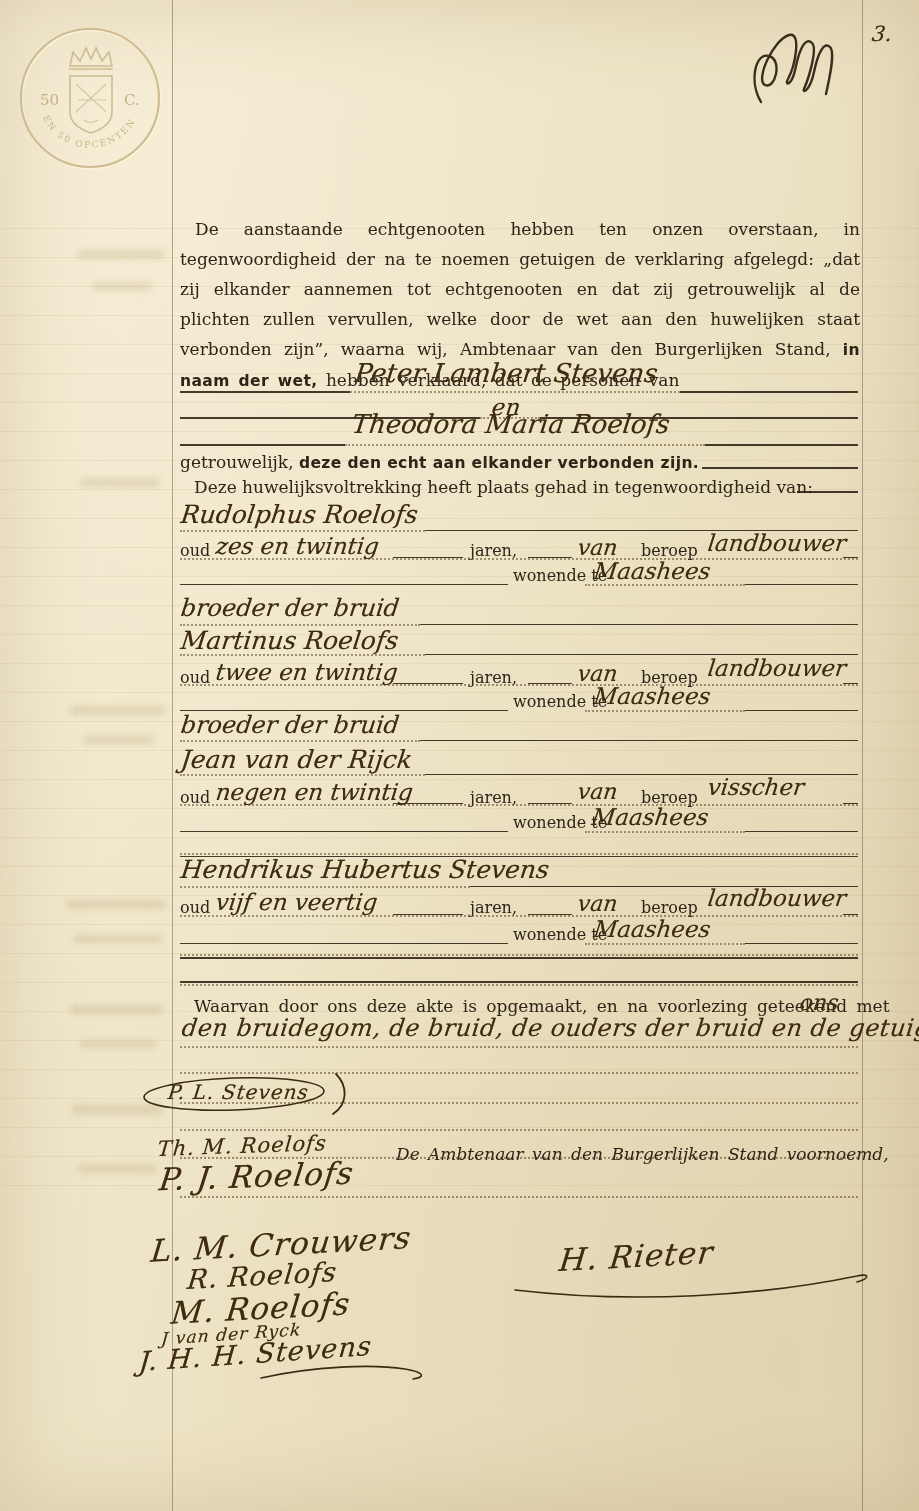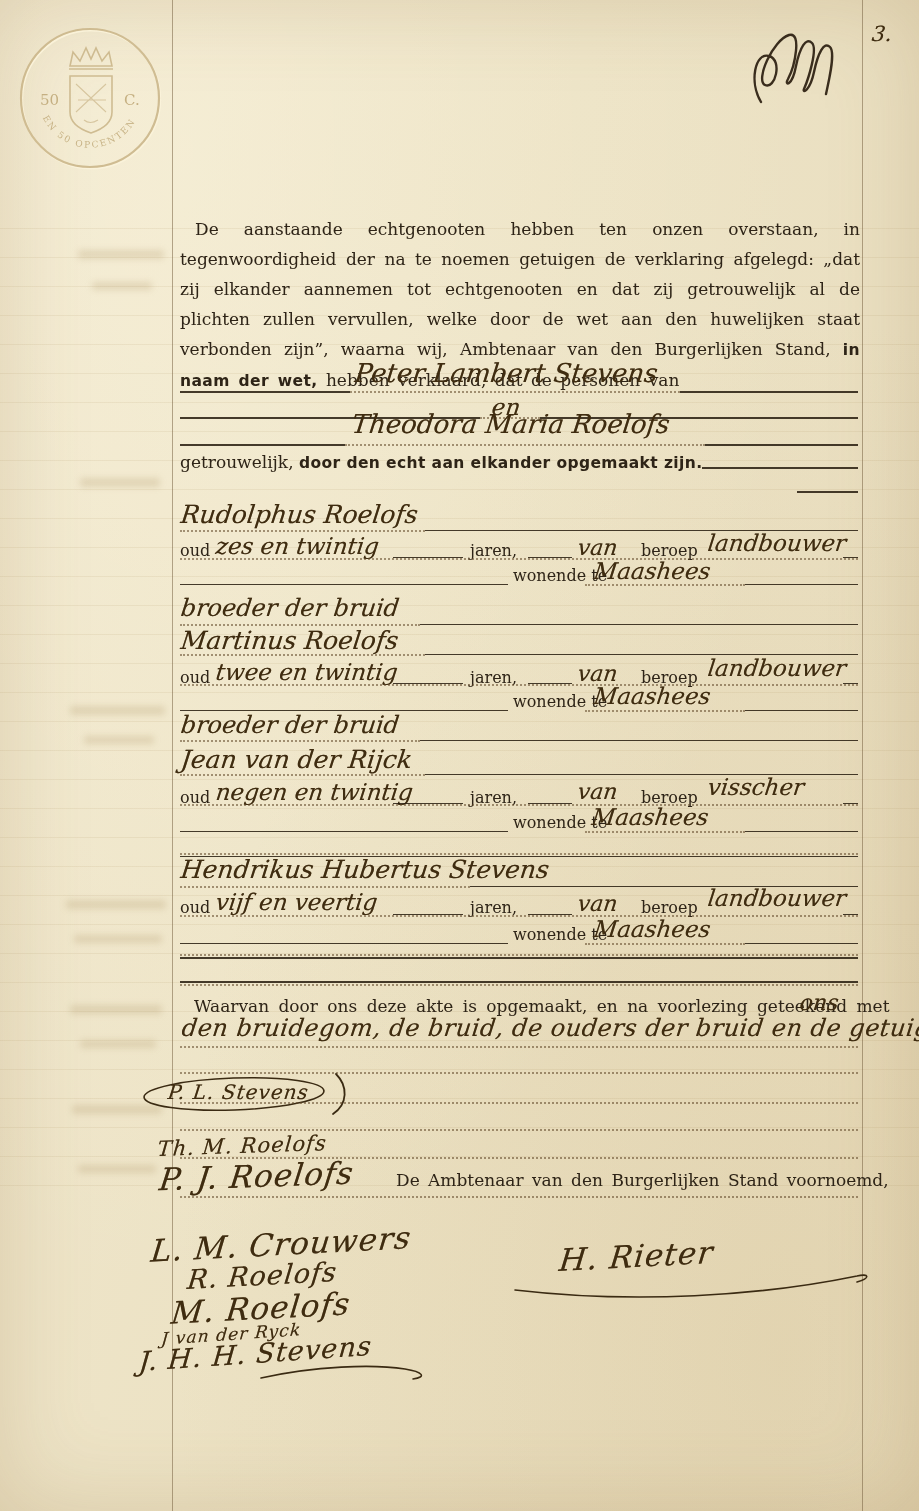--- a/index.html
+++ b/index.html
@@ -87,23 +87,24 @@
   <span class="hw" style="left:492px;top:394px;font-size:23px;">en</span>
   <div class="ln" style="left:180px;top:417px;width:300px;"></div>
   <div class="dt" style="left:480px;top:417px;width:60px;"></div>
   <div class="ln" style="left:540px;top:417px;width:318px;"></div>
 
   <span class="hw" style="left:352px;top:409px;font-size:26px;">Theodora Maria Roelofs</span>
   <div class="ln" style="left:180px;top:444px;width:165px;"></div>
   <div class="dt" style="left:345px;top:444px;width:360px;"></div>
   <div class="ln" style="left:705px;top:444px;width:153px;"></div>
 
-  <span class="prt" style="left:180px;top:452px;"><span>getrouwelijk, </span><span class="bsans">door den echt aan elkander opgemaakt zijn.</span></span>
+  <span class="prt" style="left:180px;top:452px;"><span>getrouwelijk, </span><span class="bsans">deze den echt aan elkander verbonden zijn.</span></span>
   <div class="ln" style="left:702px;top:467px;width:156px;"></div>
 
+  <span class="prt" style="left:194px;top:477px;">Deze huwelijksvoltrekking heeft plaats gehad in tegenwoordigheid van:</span>
   <div class="ln" style="left:797px;top:491px;width:61px;"></div>
 
   <span class="hw" style="left:181px;top:500px;font-size:25px;">Rudolphus Roelofs</span>
   <div class="dt" style="left:180px;top:530px;width:245px;"></div>
   <div class="ln ln-thin" style="left:425px;top:530px;width:433px;"></div>
 
   <span class="prt prt-sm" style="left:180px;top:541px;">oud</span>
   <span class="hw" style="left:216px;top:533px;font-size:23px;">zes en twintig</span>
   <div class="ln ln-thin" style="left:393px;top:557px;width:70px;"></div>
   <span class="prt prt-sm" style="left:470px;top:541px;">jaren,</span>
@@ -211,21 +212,21 @@
   </svg>
   <span class="hw sig" style="left:168px;top:1080px;font-size:20px;">P. L. Stevens</span>
   <div class="dt" style="left:180px;top:1102px;width:678px;"></div>
   <div class="dt" style="left:180px;top:1129px;width:678px;"></div>
 
   <span class="hw sig" style="left:158px;top:1134px;font-size:21px;transform:skewX(-7deg) rotate(-2deg);">Th. M. Roelofs</span>
   <div class="dt" style="left:180px;top:1157px;width:678px;"></div>
   <span class="hw sig" style="left:160px;top:1158px;font-size:31px;transform:skewX(-9deg) rotate(-2deg);">P. J. Roelofs</span>
   <div class="dt" style="left:180px;top:1196px;width:678px;"></div>
 
-  <span class="prt" style="left:396px;top:1170px;word-spacing:3px;">De Ambtenaar van den Burgerlijken Stand voornoemd,</span>
+  <span class="prt" style="left:396px;top:1144px;font-style:italic;word-spacing:3px;">De Ambtenaar van den Burgerlijken Stand voornoemd,</span>
 
   <span class="hw sig" style="left:152px;top:1226px;font-size:31px;transform:skewX(-9deg) rotate(-3deg);">L. M. Crouwers</span>
   <span class="hw sig" style="left:188px;top:1260px;font-size:27px;transform:skewX(-9deg) rotate(-3deg);">R. Roelofs</span>
   <span class="hw sig" style="left:172px;top:1290px;font-size:31px;transform:skewX(-9deg) rotate(-3deg);">M. Roelofs</span>
   <span class="hw sig" style="left:162px;top:1324px;font-size:17px;transform:skewX(-9deg) rotate(-4deg);">J van der Ryck</span>
   <span class="hw sig" style="left:140px;top:1338px;font-size:27px;transform:skewX(-9deg) rotate(-4deg);">J. H. H. Stevens</span>
   <svg style="left:255px;top:1360px;" width="180" height="26" viewBox="0 0 180 26">
     <path d="M6,18 C60,6 118,4 150,9 C168,12 172,17 158,19" fill="none" stroke="#3a2a12" stroke-width="1.6" stroke-linecap="round"></path>
   </svg>
 

